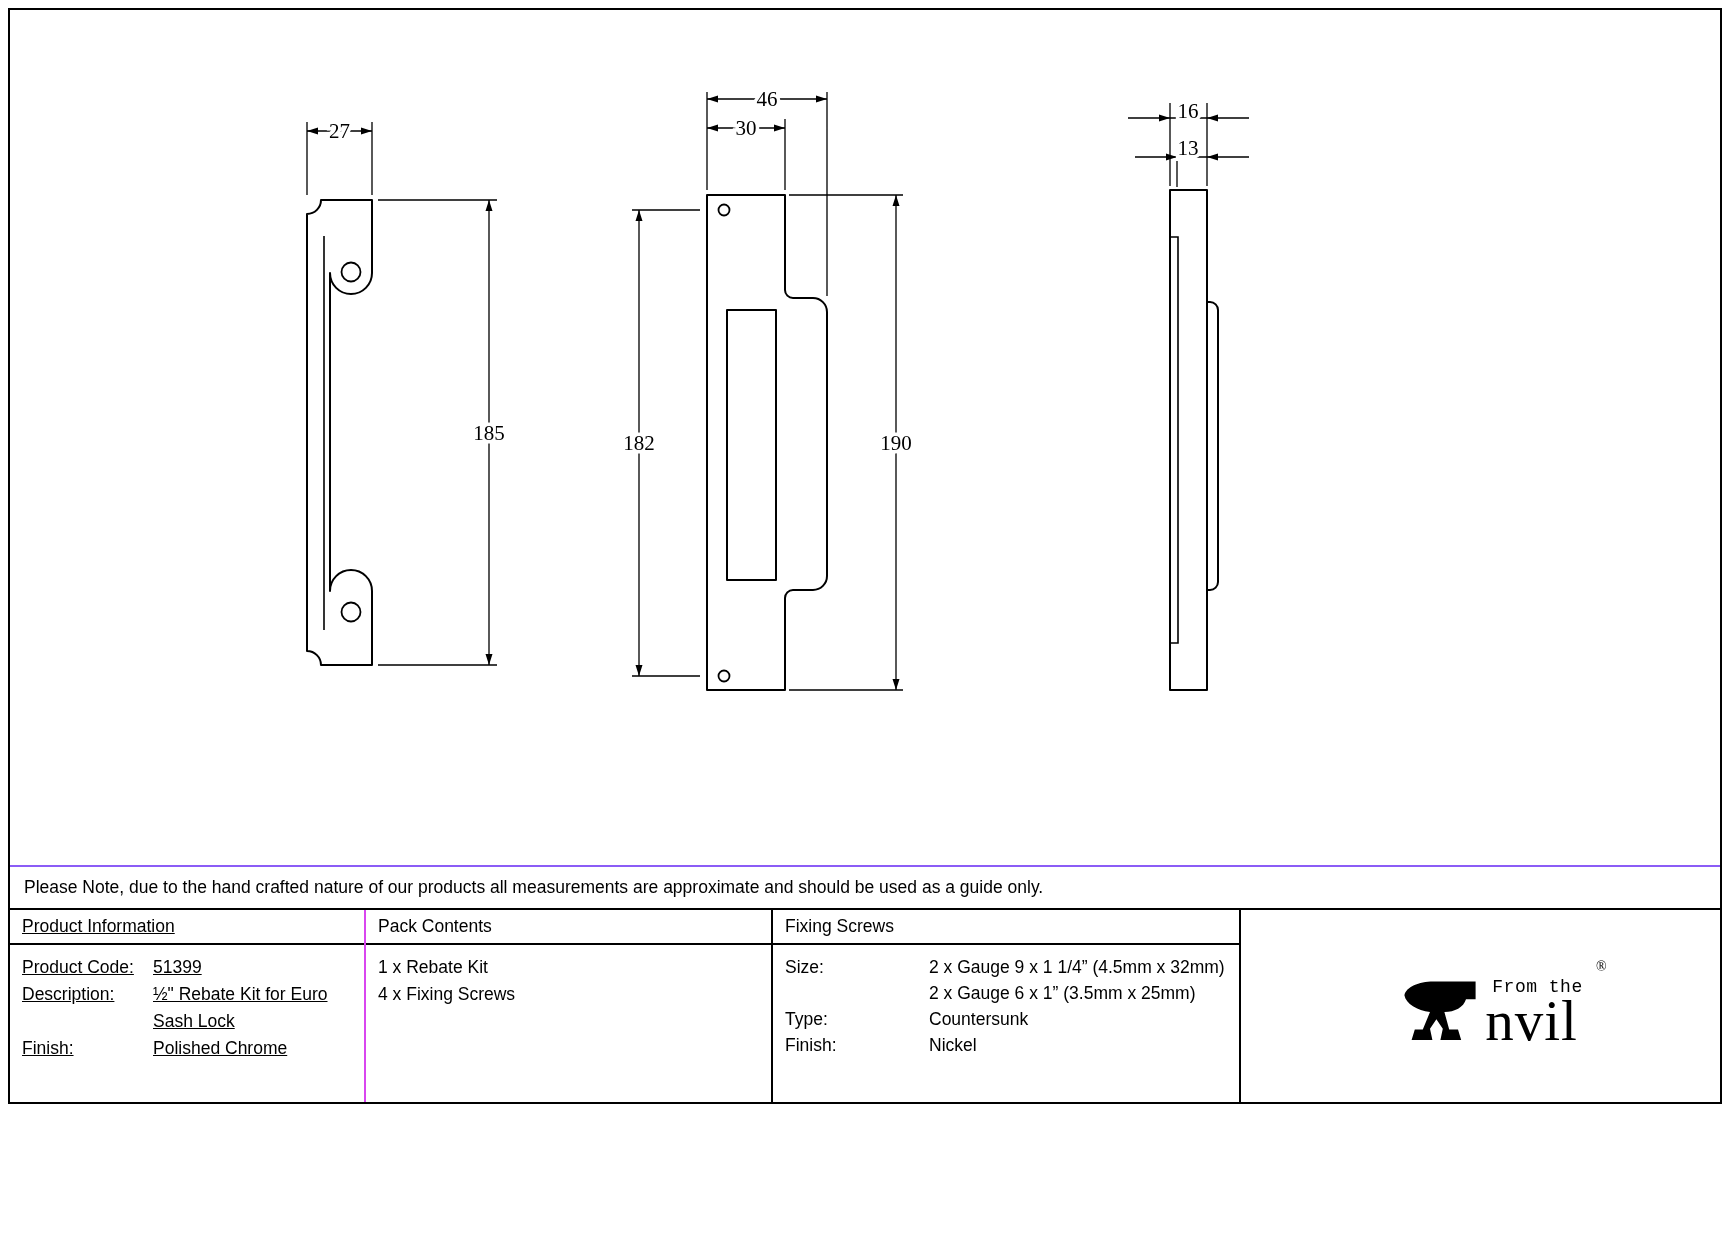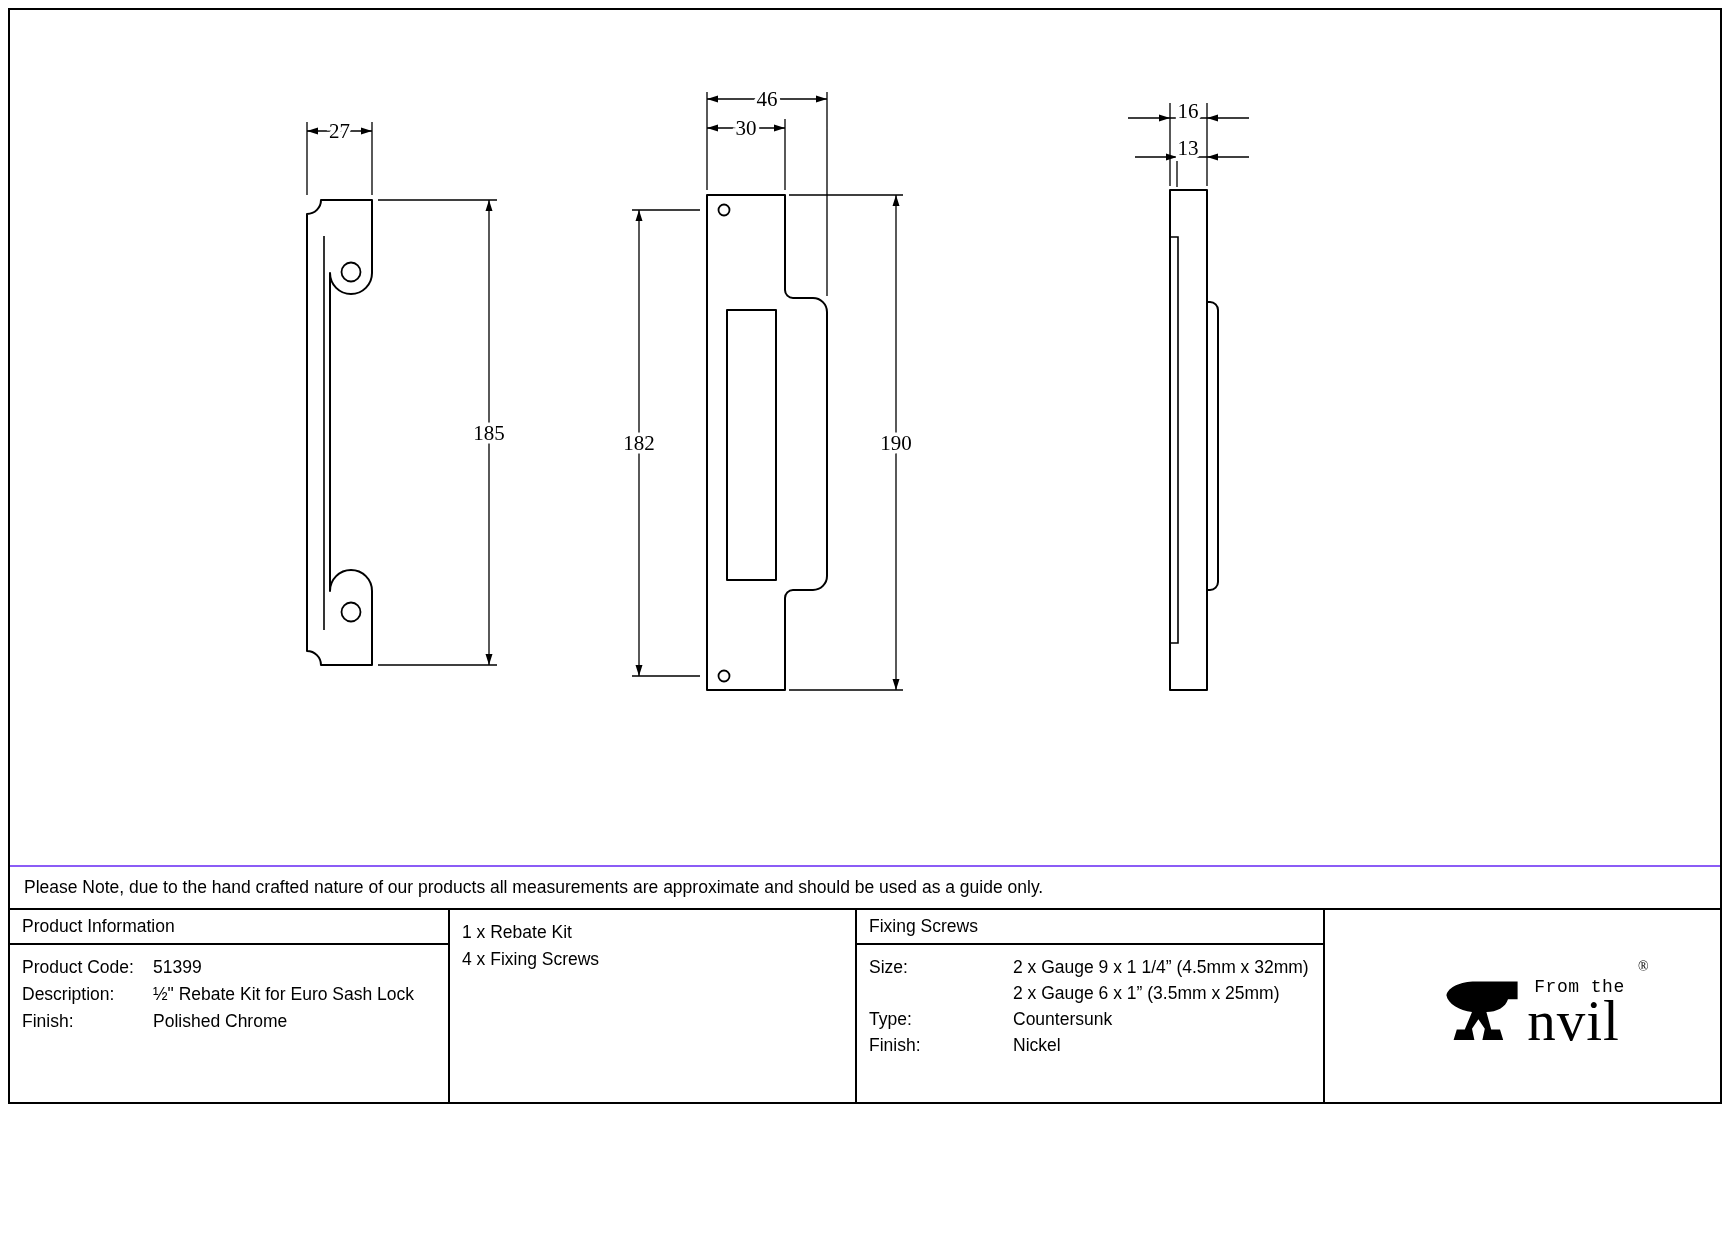--- a/index.html
+++ b/index.html
@@ -24,21 +24,21 @@
     text-anchor:middle; dominant-baseline:central;
   }
 
   .note-bar {
     position:absolute; left:0; top:855px; width:100%; height:45px;
     border-top:2px solid #8b5cf6; border-bottom:2px solid #000; box-sizing:border-box;
     display:flex; align-items:center; padding-left:14px; font-size:17.5px;
   }
   .spec-table { position:absolute; left:0; top:900px; bottom:0; width:100%; display:flex; }
   .col { height:100%; box-sizing:border-box; position:relative; }
-  .col-product { width:440px; border-right:2px solid #000000; }
+  .col-product { width:356px; border-right:2px solid #d946ef;text-decoration:underline; }
   .col-pack    { width:407px; border-right:2px solid #000; }
   .col-fixing  { width:468px; border-right:2px solid #000; }
   .col-logo    { flex:1; display:flex; align-items:center; justify-content:center; }
   .col-header {
     height:35px; border-bottom:2px solid #000; box-sizing:border-box;
     display:flex; align-items:center; padding-left:12px; font-size:17.5px;
   }
   .col-body { padding:9px 8px 0 12px; font-size:17.5px; }
   .info-row { display:flex; line-height:27px; }
   .info-label { width:131px; flex:none; }
@@ -124,20 +124,23 @@
           <span>½" Rebate Kit for Euro Sash Lock</span>
         </div>
         <div class="info-row">
           <span class="info-label">Finish:</span>
           <span>Polished Chrome</span>
         </div>
       </div>
     </div>
 
     <div class="col col-pack">
+      <div class="col-header">
+        <span>Pack Contents</span>
+      </div>
       <div class="col-body">
         <div class="pack-item">1 x Rebate Kit</div>
         <div class="pack-item">4 x Fixing Screws</div>
       </div>
     </div>
 
     <div class="col col-fixing">
       <div class="col-header">
         <span>Fixing Screws</span>
       </div>

